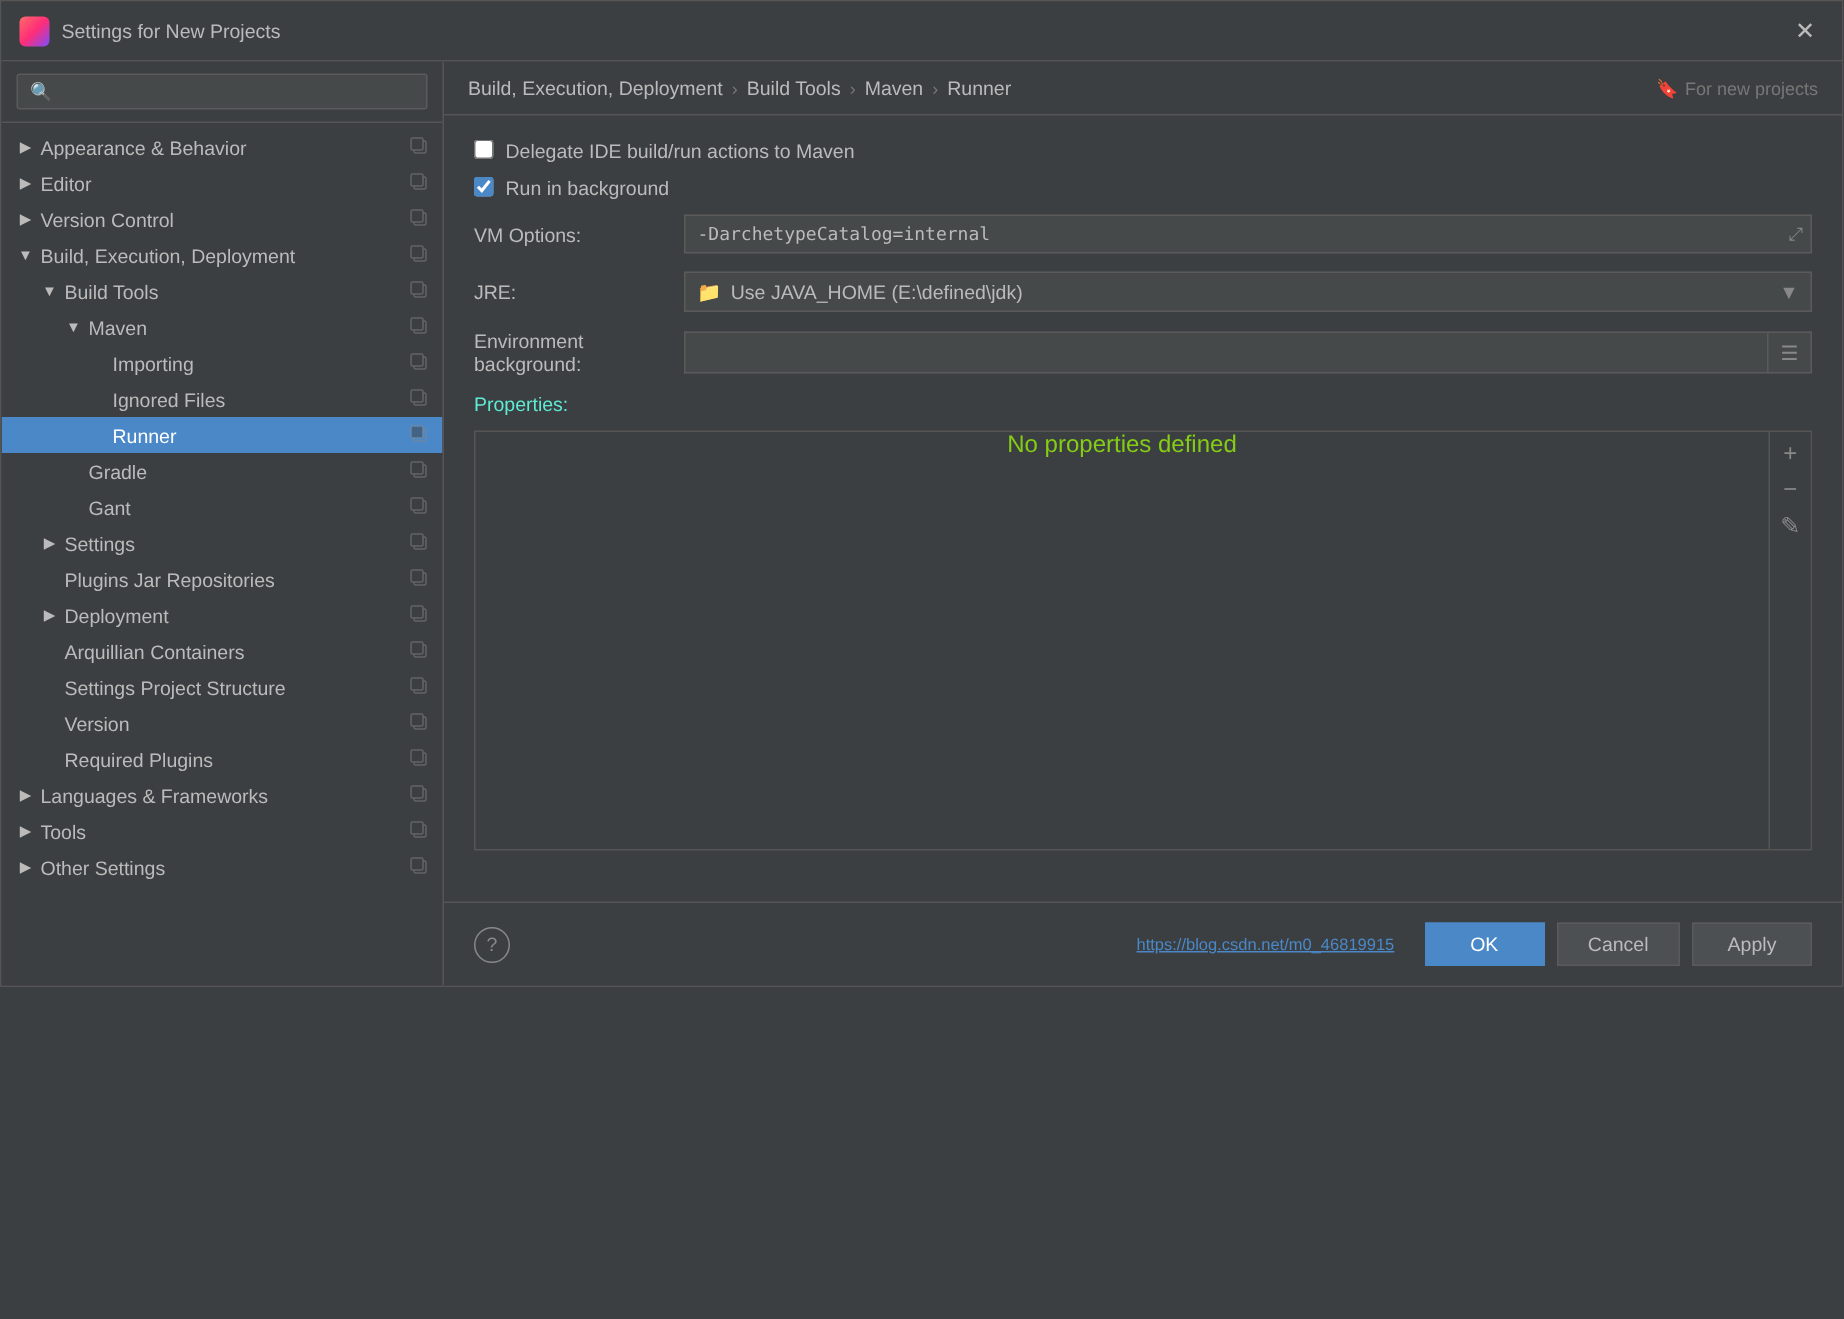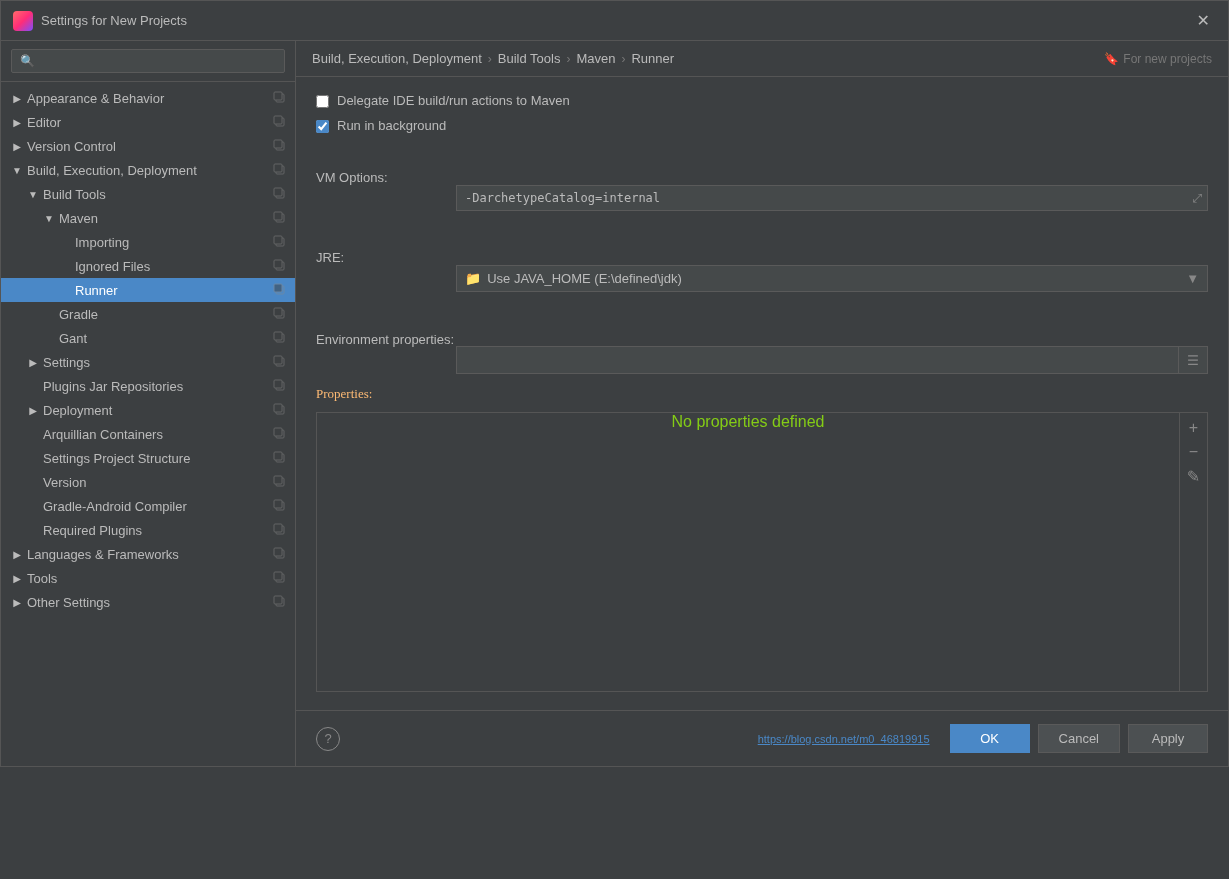--- a/index.html
+++ b/index.html
@@ -7,21 +7,21 @@
       font-family: 'Segoe UI', Arial, sans-serif;
       font-size: 13px;
       background: #3c3f41;
       color: #bbbbbb;
       width: 1229px;
       height: 879px;
       overflow: hidden;
     }
     .dialog {
       width: 1229px;
-      height: 767px;
+      height: 658px;
       background: #3c3f41;
       display: flex;
       flex-direction: column;
       border: 1px solid #555;
     }
     .title-bar {
       background: #3c3f41;
       height: 40px;
       display: flex;
       align-items: center;
@@ -150,37 +150,36 @@
       padding: 16px 20px;
       overflow-y: auto;
     }
     .form-row {
       display: flex;
       align-items: center;
       margin-bottom: 12px;
     }
     .checkbox-row {
       display: flex;
-      align-items: flex-end;
+      align-items: flex-start;
       margin-bottom: 10px;
     }
     .checkbox-row input[type="checkbox"] {
       margin-right: 8px;
       accent-color: #4a88c7;
     }
     .field-label {
       width: 140px;
       color: #bbbbbb;
       flex-shrink: 0;
       font-size: 13px;
     }
     .field-value {
       flex: 1;
       position: relative;
-      margin-top: 42px;
     }
     .text-input {
       width: 100%;
       background: #45494a;
       border: 1px solid #5a5a5a;
       color: #bbbbbb;
       padding: 5px 30px 5px 8px;
       font-size: 12px;
       outline: none;
       font-family: 'Consolas', monospace;
@@ -238,25 +237,24 @@
       background: #45494a;
       border: 1px solid #5a5a5a;
       color: #888;
       padding: 4px 8px;
       cursor: pointer;
       height: 28px;
       display: flex;
       align-items: center;
     }
     .section-title {
-      color: #fdba74;
+      color: #5eead4;
       margin-bottom: 10px;
       margin-top: 4px;
       font-size: 13px;
-      font-family: Liberation Serif, serif;
     }
     .properties-area {
       border: 1px solid #555;
       background: #3c3f41;
       flex: 1;
       display: flex;
       position: relative;
       min-height: 280px;
     }
     .properties-list {
@@ -485,28 +483,20 @@
             <span class="arrow"></span>
             <span class="label">Settings Project Structure</span>
             <span class="copy-icon"><svg width="14" height="14" viewBox="0 0 14 14" fill="none">
                 <rect x="3" y="3" width="8" height="8" rx="1" stroke="#888" stroke-width="1"></rect>
                 <rect x="1" y="1" width="8" height="8" rx="1" stroke="#888" stroke-width="1" fill="#3c3f41"></rect>
               </svg></span>
           </div>
           <div class="nav-item indent-1">
             <span class="arrow"></span>
             <span class="label">Version</span>
-            <span class="copy-icon"><svg width="14" height="14" viewBox="0 0 14 14" fill="none">
-                <rect x="3" y="3" width="8" height="8" rx="1" stroke="#888" stroke-width="1"></rect>
-                <rect x="1" y="1" width="8" height="8" rx="1" stroke="#888" stroke-width="1" fill="#3c3f41"></rect>
-              </svg></span>
-          </div>
-          <div class="nav-item indent-1">
-            <span class="arrow"></span>
-            <span class="label">Gradle-Android Compiler</span>
             <span class="copy-icon"><svg width="14" height="14" viewBox="0 0 14 14" fill="none">
                 <rect x="3" y="3" width="8" height="8" rx="1" stroke="#888" stroke-width="1"></rect>
                 <rect x="1" y="1" width="8" height="8" rx="1" stroke="#888" stroke-width="1" fill="#3c3f41"></rect>
               </svg></span>
           </div>
           <div class="nav-item indent-1">
             <span class="arrow"></span>
             <span class="label">Required Plugins</span>
             <span class="copy-icon"><svg width="14" height="14" viewBox="0 0 14 14" fill="none">
                 <rect x="3" y="3" width="8" height="8" rx="1" stroke="#888" stroke-width="1"></rect>
@@ -584,21 +574,21 @@
           <div class="field-value">
             <div class="select-row">
               <span class="folder-icon">📁</span>
               <span>Use JAVA_HOME (E:\defined\jdk)</span>
               <span class="select-dropdown-arrow">▼</span>
             </div>
           </div>
         </div>
 
         <div class="form-row">
-          <div class="field-label">Environment properties:</div>
+          <div class="field-label">Environment background:</div>
           <div class="field-value">
             <div class="env-vars-row">
               <input class="env-input" type="text" style="">
               <button class="env-btn">☰</button>
             </div>
           </div>
         </div>
 
         <div class="section-title">Properties:</div>
 

